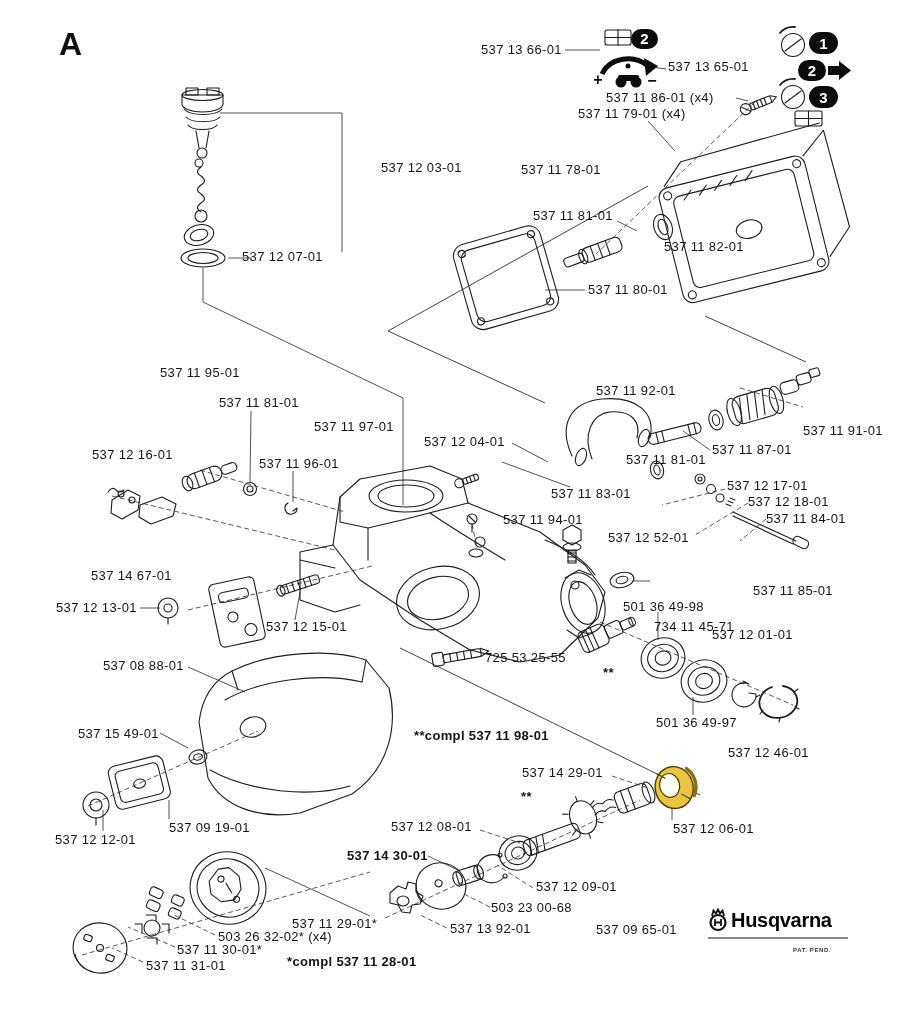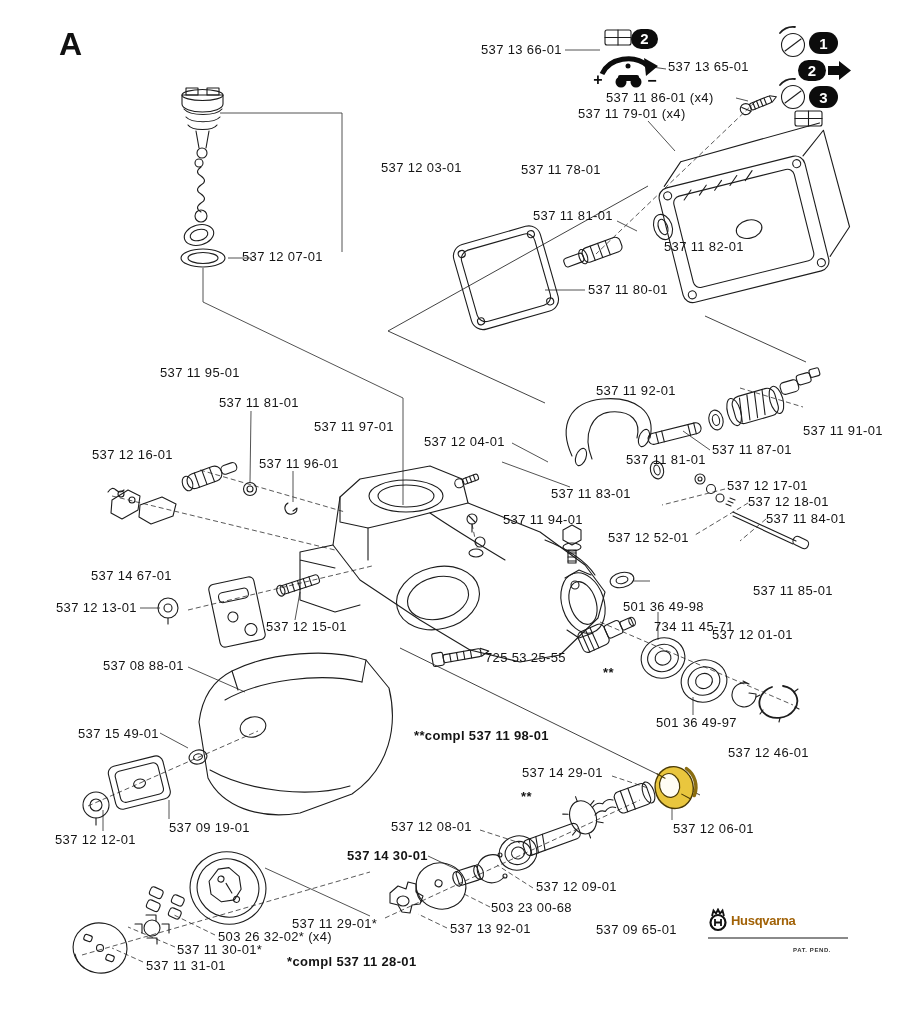--- a/index.html
+++ b/index.html
@@ -14,21 +14,21 @@
   .frame{fill:none;stroke:#2e2e2e;stroke-width:.9;}
   .axis{fill:none;stroke:#3c3c3c;stroke-width:.85;stroke-dasharray:5 3;}
   .leader{fill:none;stroke:#3f3f3f;stroke-width:.9;}
   .badge{fill:#0c0c0c;}
   .badge-txt{fill:#fff;font-family:"Liberation Sans",sans-serif;font-size:15px;font-weight:700;
              text-anchor:middle;}
   .dial-txt{fill:#0c0c0c;font-family:"Liberation Sans",sans-serif;font-size:16px;font-weight:700;
             text-anchor:middle;}
   .logo-wrap{position:absolute;left:708px;top:908px;width:140px;display:flex;align-items:center;
              gap:3px;border-bottom:2px solid #8a8a8a;padding-bottom:5px;}
-  .logo-text{font-size:13px;font-weight:700;letter-spacing:-.3px;color:#a16207;}
+  .logo-text{font-size:20px;font-weight:700;letter-spacing:-.3px;color:#000000;}
   .pat{position:absolute;left:793px;top:947px;font-size:6px;font-weight:700;
        letter-spacing:.6px;color:#333;}
 </style>
 </head>
 <body>
 
 <div class="stage">
 
   <svg class="art" width="897" height="1024" viewBox="0 0 897 1024">
 

